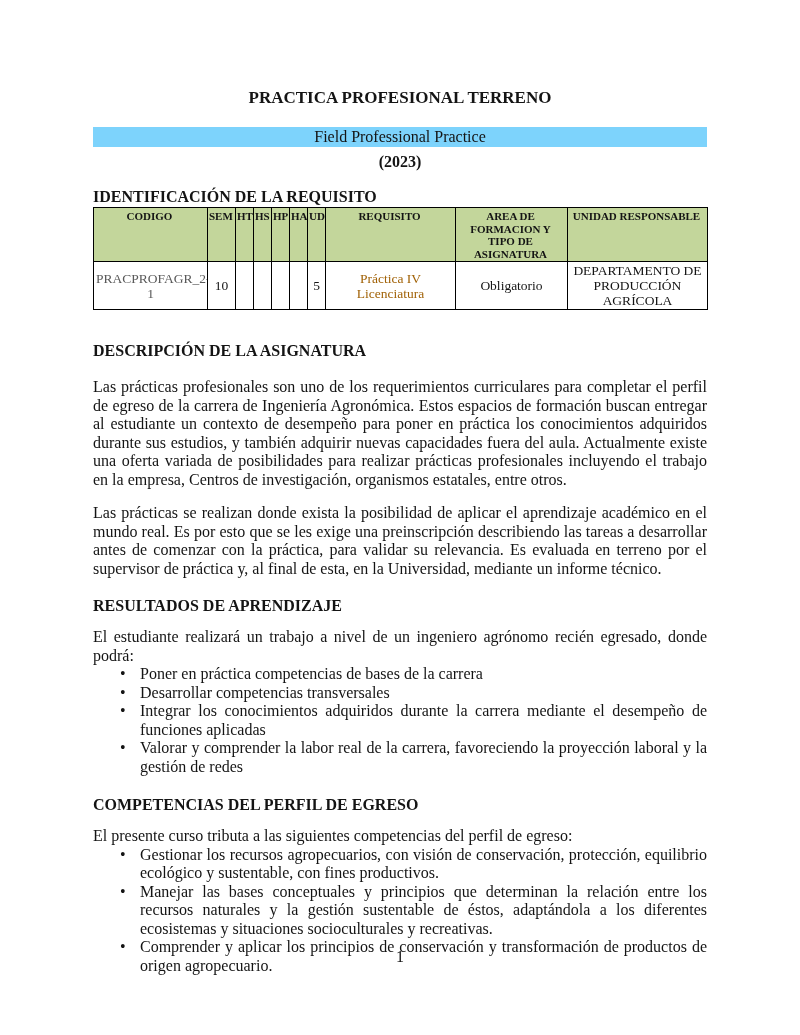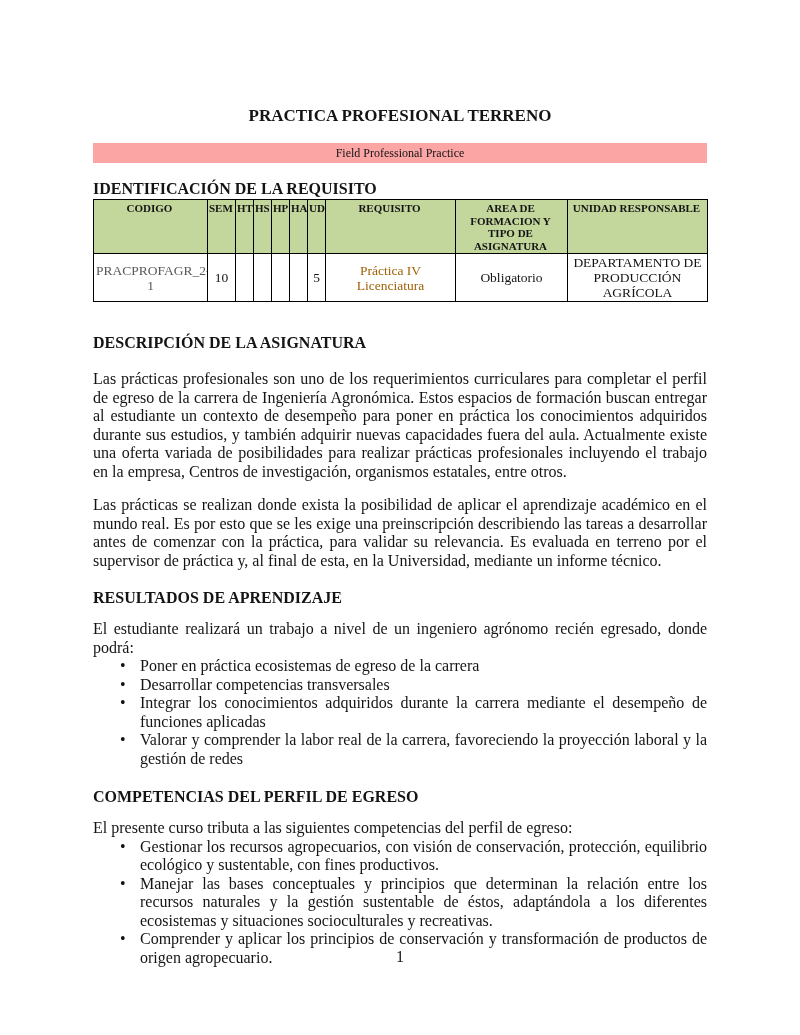--- a/index.html
+++ b/index.html
@@ -8,25 +8,25 @@
     width:800px; height:1035px;
     background:#ffffff;
     font-family:"Liberation Serif", serif;
     color:#141414;
     overflow:hidden;
   }
   .content { padding:88px 93px 0 93px; }
 
   .doc-title {
     text-align:center; font-weight:bold; font-size:17px; line-height:19px;
-    margin:18px;
+    margin:0;
   }
   .subtitle-band {
-    margin-top:4px; background:#fca5a5;
-    text-align:center; font-size:12px; line-height:20px; height:20px;
+    margin-top:20px; background:#7dd3fc;
+    text-align:center; font-size:16px; line-height:20px; height:20px;
   }
   .doc-year {
     margin-top:5px; text-align:center; font-weight:bold; font-size:16px; line-height:19px;
   }
 
   .section-heading {
     font-weight:bold; font-size:16px; line-height:17px; margin:0;
   }
   .h-ident { margin-top:17px; }
   .h-desc  { margin-top:32px; }
@@ -91,20 +91,21 @@
   }
 </style>
 </head>
 <body>
 
 <div class="page">
   <div class="content">
 
     <div class="doc-title">PRACTICA PROFESIONAL TERRENO</div>
     <div class="subtitle-band">Field Professional Practice</div>
+    <div class="doc-year">(2023)</div>
 
     <div class="section-heading h-ident">IDENTIFICACIÓN DE LA REQUISITO</div>
 
     <table class="ident">
       <colgroup>
         <col style="width:114px">
           <col style="width:28px">
           <col style="width:18px">
           <col style="width:18px">
         <col style="width:18px">
@@ -142,21 +143,21 @@
     </tbody>
       </table>
 
     <div class="section-heading h-desc">DESCRIPCIÓN DE LA ASIGNATURA</div>
     <p class="para first">Las prácticas profesionales son uno de los requerimientos curriculares para completar el perfil de egreso de la carrera de Ingeniería Agronómica. Estos espacios de formación buscan entregar al estudiante un contexto de desempeño para poner en práctica los conocimientos adquiridos durante sus estudios, y también adquirir nuevas capacidades fuera del aula. Actualmente existe una oferta variada de posibilidades para realizar prácticas profesionales incluyendo el trabajo en la empresa, Centros de investigación, organismos estatales, entre otros.</p>
     <p class="para">Las prácticas se realizan donde exista la posibilidad de aplicar el aprendizaje académico en el mundo real. Es por esto que se les exige una preinscripción describiendo las tareas a desarrollar antes de comenzar con la práctica, para validar su relevancia. Es evaluada en terreno por el supervisor de práctica y, al final de esta, en la Universidad, mediante un informe técnico.</p>
 
     <div class="section-heading h-res">RESULTADOS DE APRENDIZAJE</div>
     <p class="intro-line">El estudiante realizará un trabajo a nivel de un ingeniero agrónomo recién egresado, donde podrá:</p>
     <ul class="bullets">
-      <li>Poner en práctica ecosistemas de egreso de la carrera</li>
+      <li>Poner en práctica competencias de bases de la carrera</li>
       <li>Desarrollar competencias transversales</li>
       <li>Integrar los conocimientos adquiridos durante la carrera mediante el desempeño de funciones aplicadas</li>
       <li>Valorar y comprender la labor real de la carrera, favoreciendo la proyección laboral y la gestión de redes</li>
     </ul>
 
     <div class="section-heading h-comp">COMPETENCIAS DEL PERFIL DE EGRESO</div>
     <p class="intro-line">El presente curso tributa a las siguientes competencias del perfil de egreso:</p>
     <ul class="bullets">
       <li>Gestionar los recursos agropecuarios, con visión de conservación, protección, equilibrio ecológico y sustentable, con fines productivos.</li>
       <li>Manejar las bases conceptuales y principios que determinan la relación entre los recursos naturales y la gestión sustentable de éstos, adaptándola a los diferentes ecosistemas y situaciones socioculturales y recreativas.</li>

